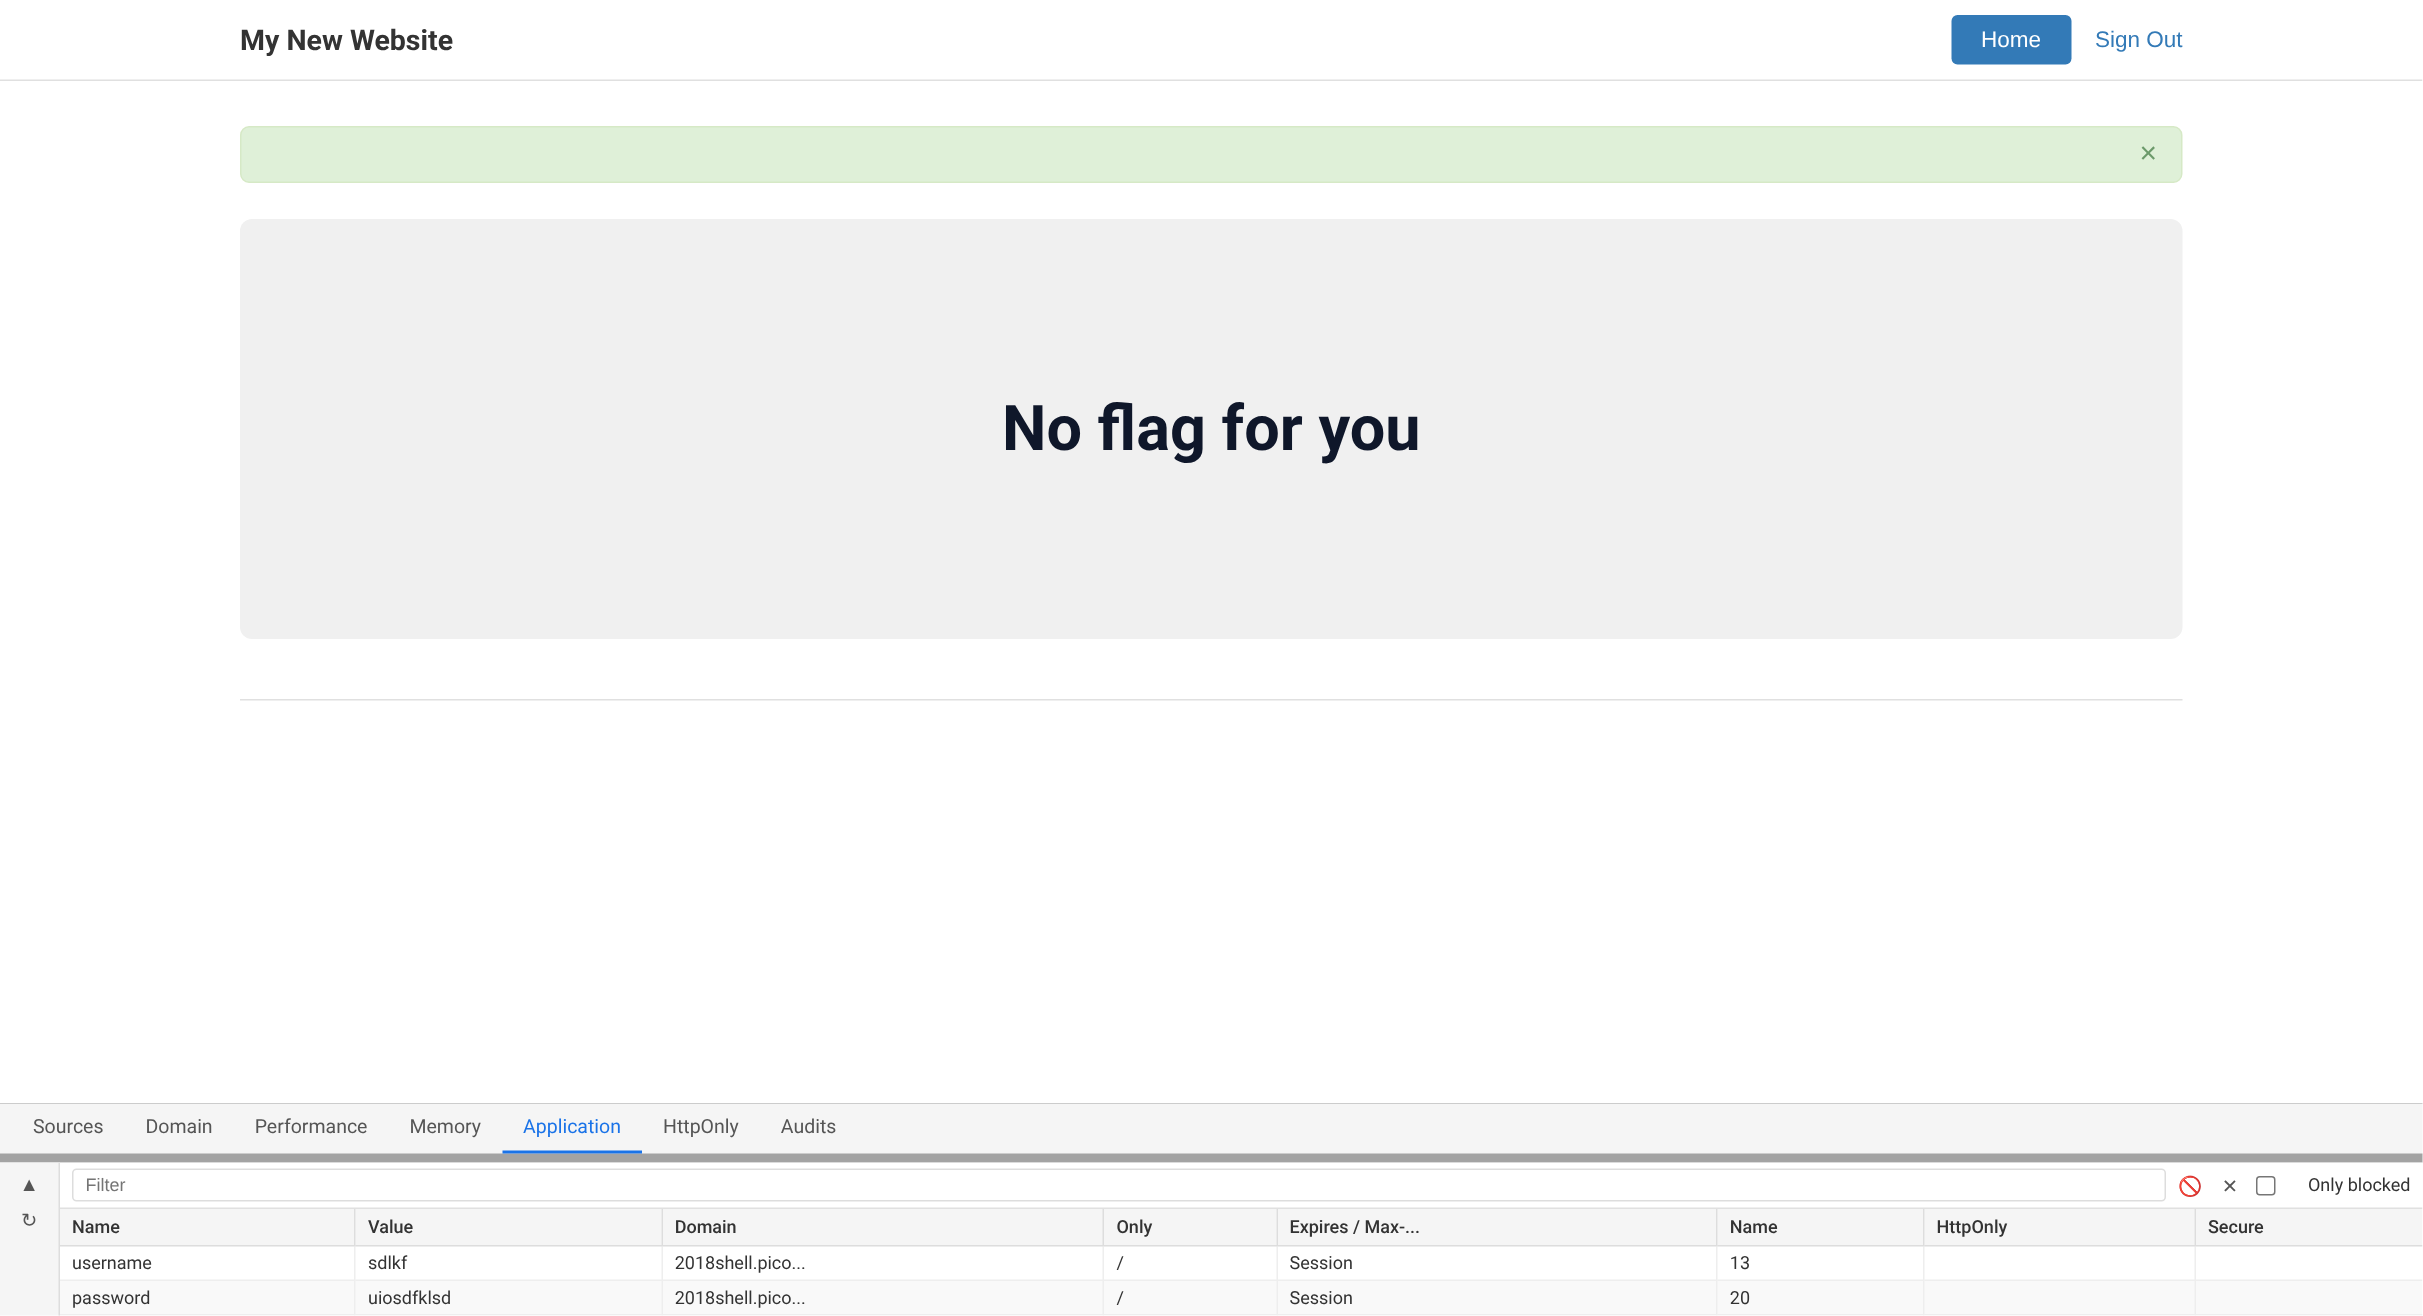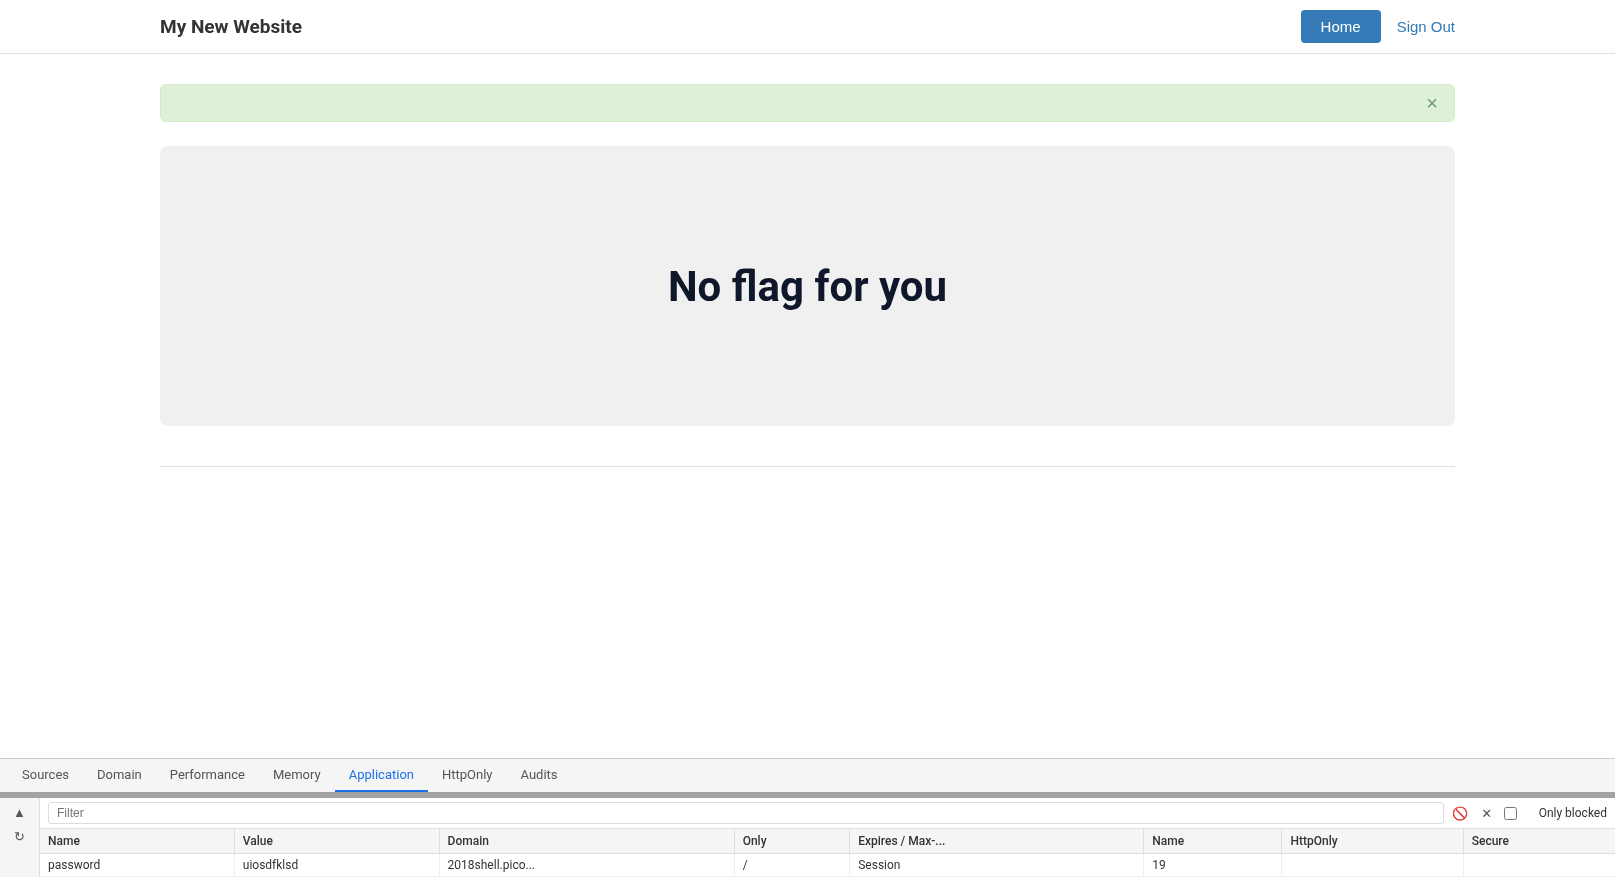--- a/index.html
+++ b/index.html
@@ -292,26 +292,36 @@
             <th>Domain</th>
             <th>Only</th>
             <th>Expires / Max-...</th>
             <th>Name</th>
             <th>HttpOnly</th>
             <th>Secure</th>
           </tr>
         </thead>
         <tbody id="cookies-tbody">
             <tr>
+              <td>username</td>
+              <td>sdlkf</td>
+              <td>2018shell.pico...</td>
+              <td>/</td>
+              <td>Session</td>
+              <td>13</td>
+              <td></td>
+              <td></td>
+            </tr>
+            <tr>
               <td>password</td>
               <td>uiosdfklsd</td>
               <td>2018shell.pico...</td>
               <td>/</td>
               <td>Session</td>
-              <td>19</td>
+              <td>20</td>
               <td></td>
               <td></td>
             </tr>
           </tbody>
       </table>
     </div>
   </div>
 </div>
 
 </body></html>

